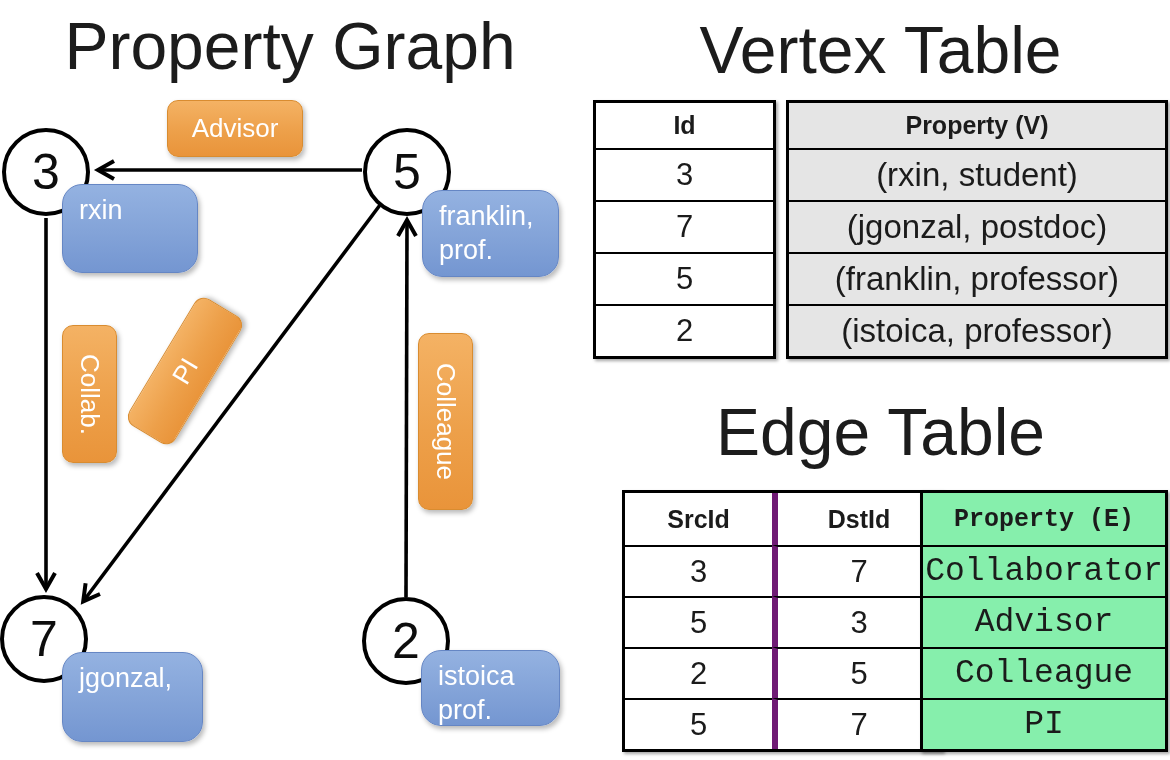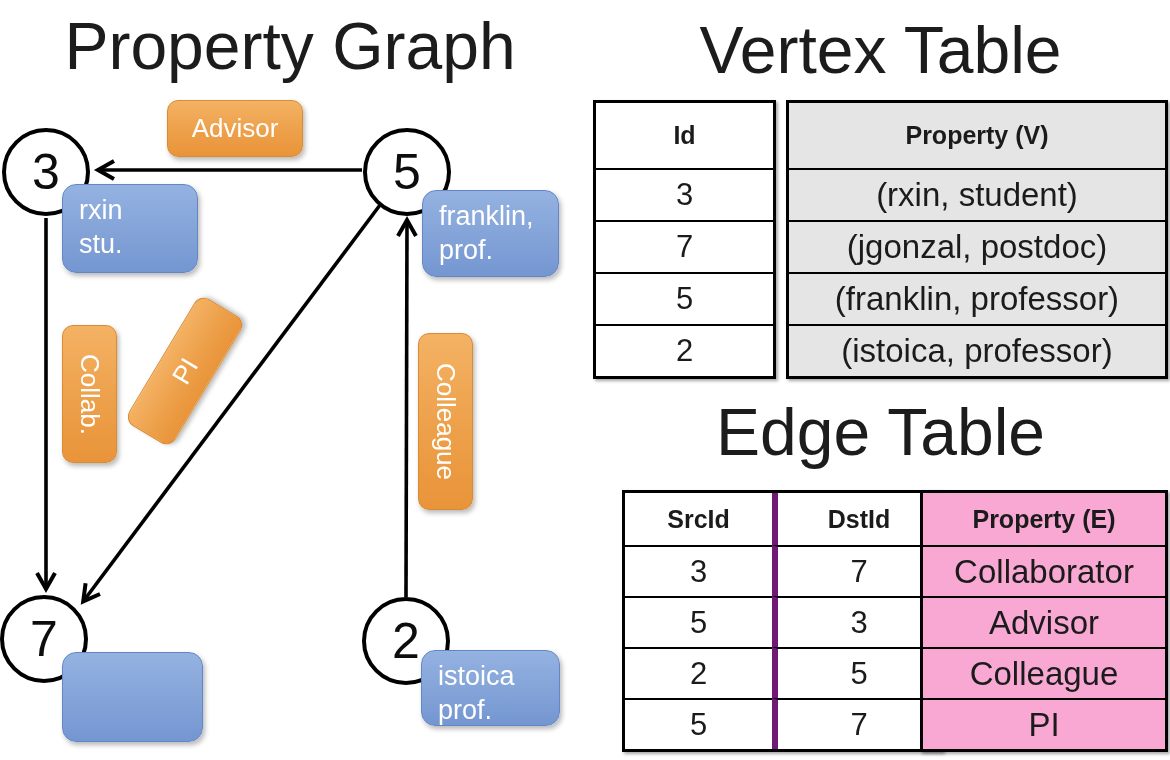--- a/index.html
+++ b/index.html
@@ -12,21 +12,21 @@
     letter-spacing:0px;color:#1c1c1c;white-space:nowrap;
   }
   
   #edges{position:absolute;left:0;top:0;width:580px;height:760px;z-index:1;}
   .node{
     position:absolute;width:88px;height:88px;border:4px solid #000;border-radius:50%;
     background:#fff;display:flex;align-items:center;justify-content:center;
     font-size:50px;color:#0d0d0d;z-index:2;box-sizing:border-box;
   }
   .vprop{
-    position:absolute;z-index:3;border-radius:14px;
+    position:absolute;z-index:3;border-radius:20px;
     background:linear-gradient(180deg,#94b2e1 0%,#83a3d8 55%,#7496d1 100%);
     border:1px solid #6586c4;color:#fff;font-size:27px;line-height:34px;
     padding:8px 0 0 16px;box-sizing:border-box;
     box-shadow:2px 3px 5px rgba(0,0,0,0.28);
   }
   .elabel{
     position:absolute;z-index:3;border-radius:11px;
     background:linear-gradient(180deg,#f4b264 0%,#eda04a 55%,#e9943a 100%);
     border:1px solid #d98c30;color:#fff;
     display:flex;align-items:center;justify-content:center;
@@ -37,24 +37,24 @@
   
   .tblock{
     position:absolute;border:3px solid #000;background:#fff;box-sizing:border-box;
     box-shadow:2px 2px 3px rgba(0,0,0,0.35);
   }
   .tcell{
     display:flex;align-items:center;justify-content:center;
     height:52px;border-top:2px solid #000;font-size:33px;box-sizing:border-box;
   }
   .tcell.first{border-top:none;}
-  .tcell.head{font-weight:bold;font-size:25px;height:65px;}
+  .tcell.head{font-weight:bold;font-size:25px;height:45px;}
   .tcell.num{font-size:31px;}
   .fill-v{background:#e5e5e5;}
-  .fill-e{background:#f9a8d4;}
+  .fill-e{background:#86efac;font-family:Liberation Mono, monospace;}
   .duo{display:grid;grid-template-columns:147px 1fr;}
   .duo .tcell.right{border-left:6px solid #701a75;}
   .etall .tcell{height:51px;}
   .etall .tcell.head{height:52px;}
 </style>
 </head>
 <body>
 
 <div id="stage">
 
@@ -80,27 +80,27 @@
   </div>
   <div class="node" style="left:0px;top:595px;">
     <span>7</span>
   </div>
   <div class="node" style="left:362px;top:597px;">
     <span>2</span>
   </div>
 
   <div class="vprop" style="left:62px;top:184px;width:136px;height:89px;">
     <div>rxin</div>
-    <div>stu.</div>
   </div>
   <div class="vprop" style="left:422px;top:190px;width:137px;height:87px;">
     <div>franklin,</div>
     <div>prof.</div>
   </div>
   <div class="vprop" style="left:62px;top:652px;width:141px;height:90px;">
+    <div>jgonzal,</div>
   </div>
   <div class="vprop" style="left:421px;top:650px;width:139px;height:76px;">
     <div>istoica</div>
     <div>prof.</div>
   </div>
 
   <div class="elabel" style="left:167px;top:100px;width:136px;height:57px;">
     <span>Advisor</span>
   </div>
   <div class="elabel vert" style="left:62px;top:325px;width:55px;height:138px;">

